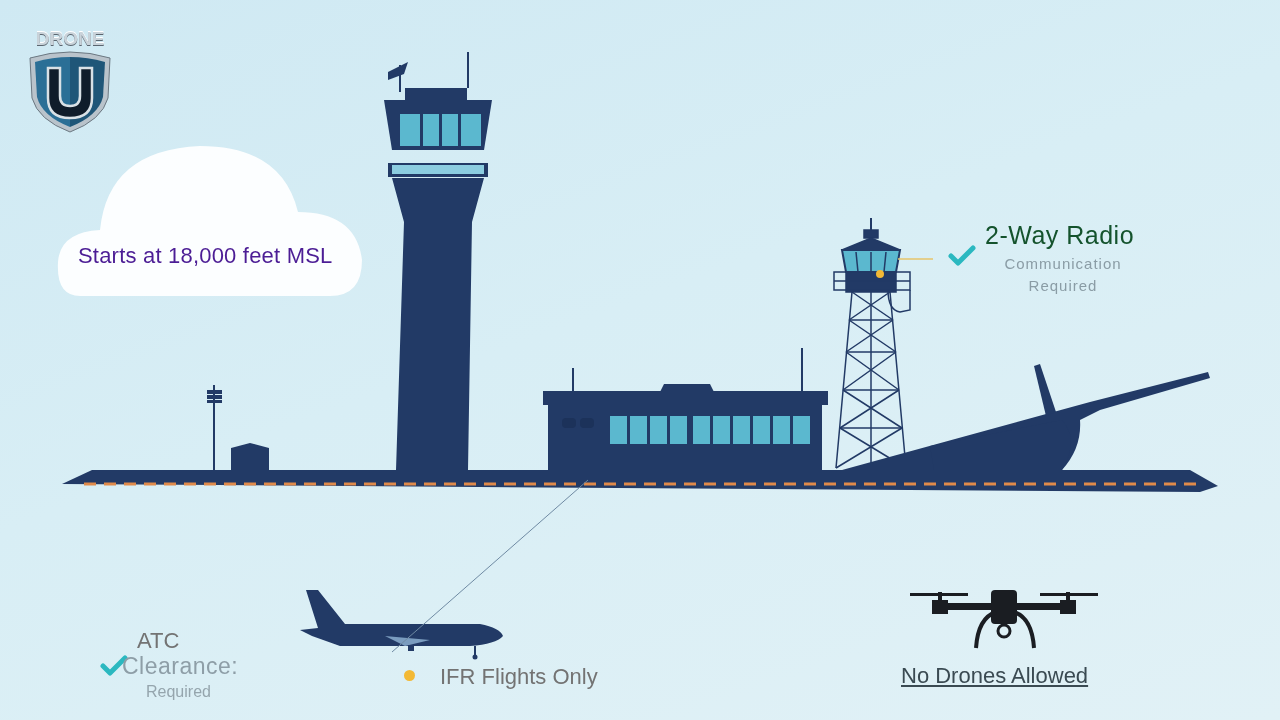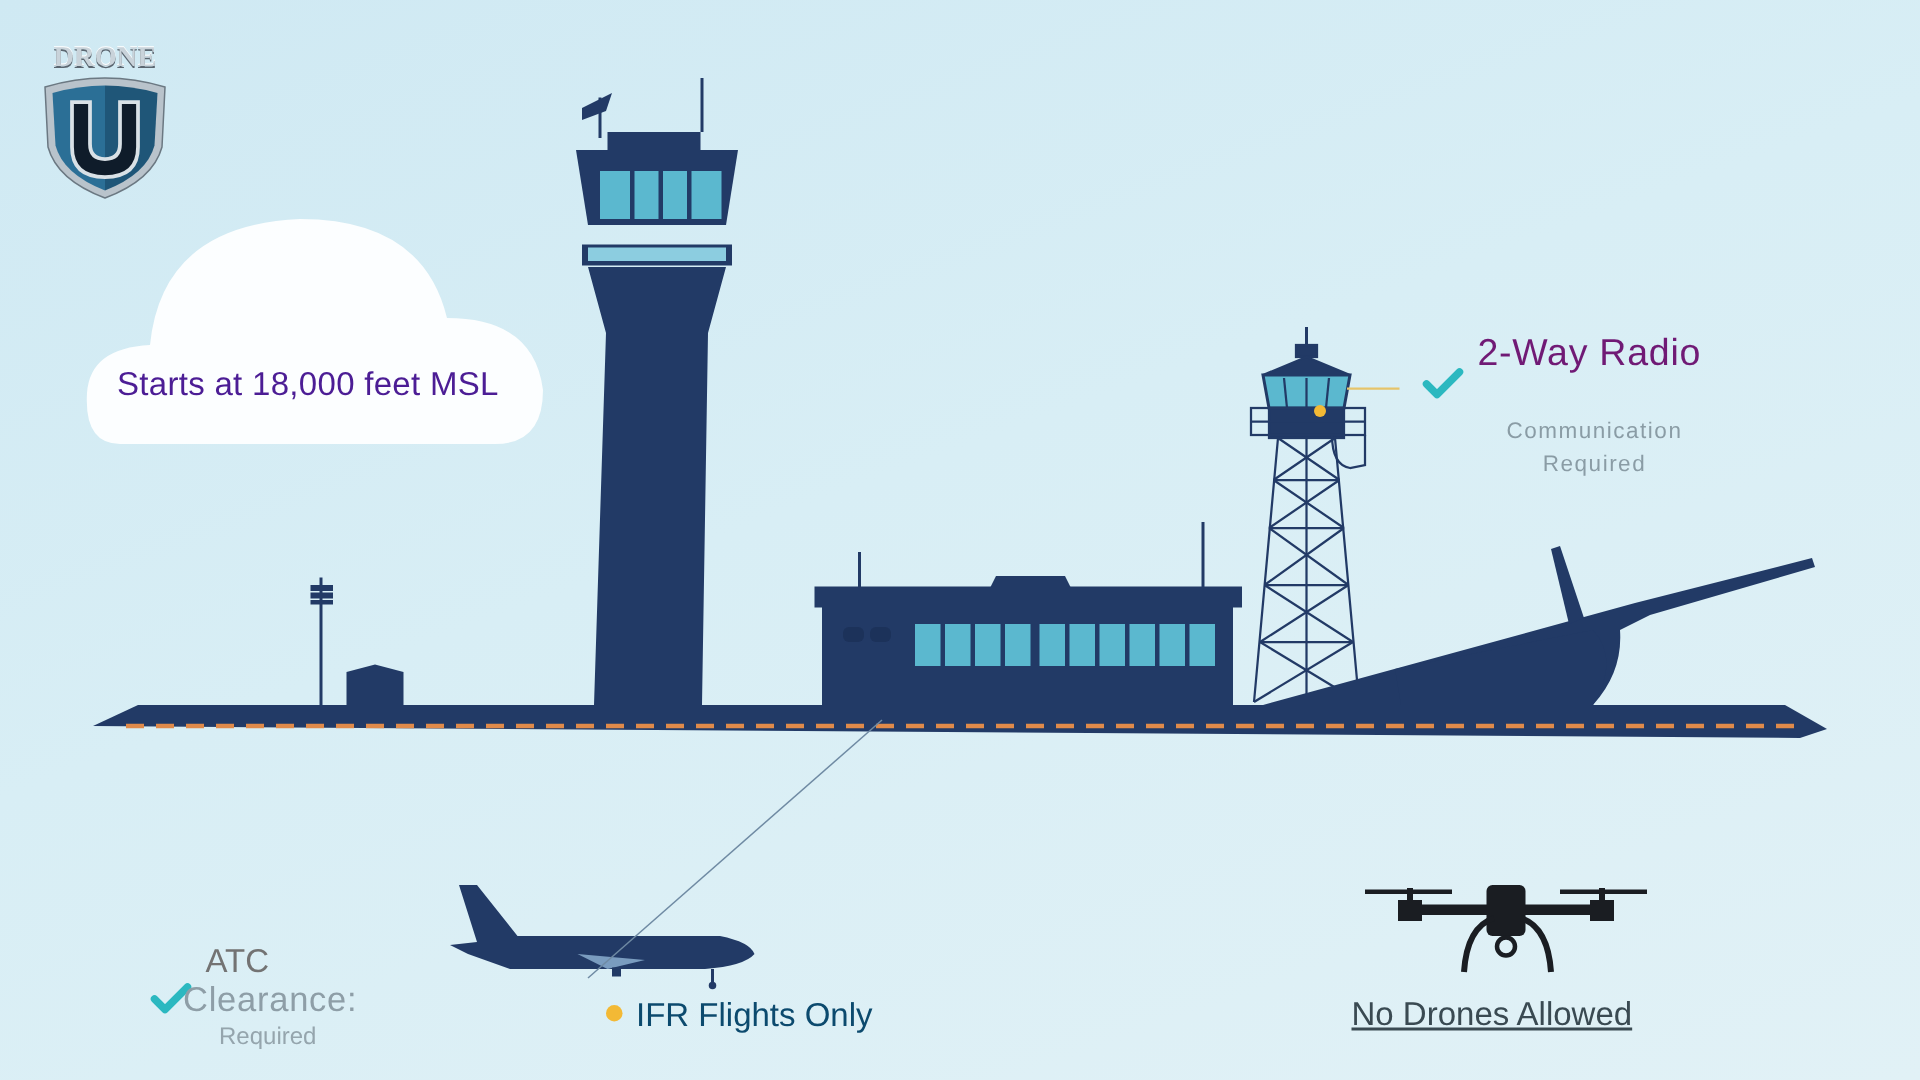--- a/index.html
+++ b/index.html
@@ -5,32 +5,32 @@
   html, body { margin:0; padding:0; }
   body {
     width:1280px; height:720px; overflow:hidden; position:relative;
     background: linear-gradient(160deg, #cfe9f3 0%, #d8eef5 45%, #e1f1f6 100%);
     font-family: "Liberation Sans", "DejaVu Sans", sans-serif;
   }
   .abs { position:absolute; }
   .logo { left:22px; top:28px; width:96px; height:108px; }
   .logo-text {
     position:absolute; left:0; top:0; width:96px; text-align:center;
-    font-family:Liberation Serif, serif; font-weight:bold; font-size:19px; letter-spacing:0px;
+    font-family:Liberation Sans, sans-serif; font-weight:bold; font-size:19px; letter-spacing:0px;
     color:#c9d3da; text-shadow: 0 1px 0 #5b6670, 0 -1px 0 #ffffff;
   }
   .cloud-text {
     position:absolute; left:78px; top:243px; font-size:22px; color:#4c1d95; letter-spacing:0.2px;
   }
-  .radio-title { left:985px; top:221px; font-size:25px; color:#701a75; letter-spacing:0.5px; }
-  .radio-sub { left:994px; top:253px; width:138px; text-align:center; font-size:15px; color:#8a9ca5; line-height:22px; letter-spacing:1px;margin-top:24px; }
+  .radio-title { left:985px; top:221px; font-size:25px; color:#14532d; letter-spacing:0.5px; }
+  .radio-sub { left:994px; top:253px; width:138px; text-align:center; font-size:15px; color:#8a9ca5; line-height:22px; letter-spacing:1px; }
   .atc-1 { left:137px; top:629px; font-size:22px; color:#737373; line-height:24px; }
   .atc-2 { left:122px; top:653px; font-size:23px; color:#8e9ea7; letter-spacing:0.5px; }
   .atc-3 { left:146px; top:683px; font-size:16px; color:#95a5ad; }
-  .ifr { left:424px; top:664px; font-size:22px; color:#0c4a6e; }
+  .ifr { left:440px; top:664px; font-size:22px; color:#737373; }
   .ifr-dot { left:404px; top:670px; width:11px; height:11px; border-radius:50%; background:#f3b935; }
   .nodrone { left:901px; top:663px; font-size:22px; color:#3a4a52;text-decoration:underline; }
 </style>
 </head>
 <body>
 
 <div class="abs logo">
   <div class="logo-text">DRONE</div>
   <svg width="96" height="108" viewBox="0 0 96 108" style="position:absolute;left:0;top:0;">
     <defs>

